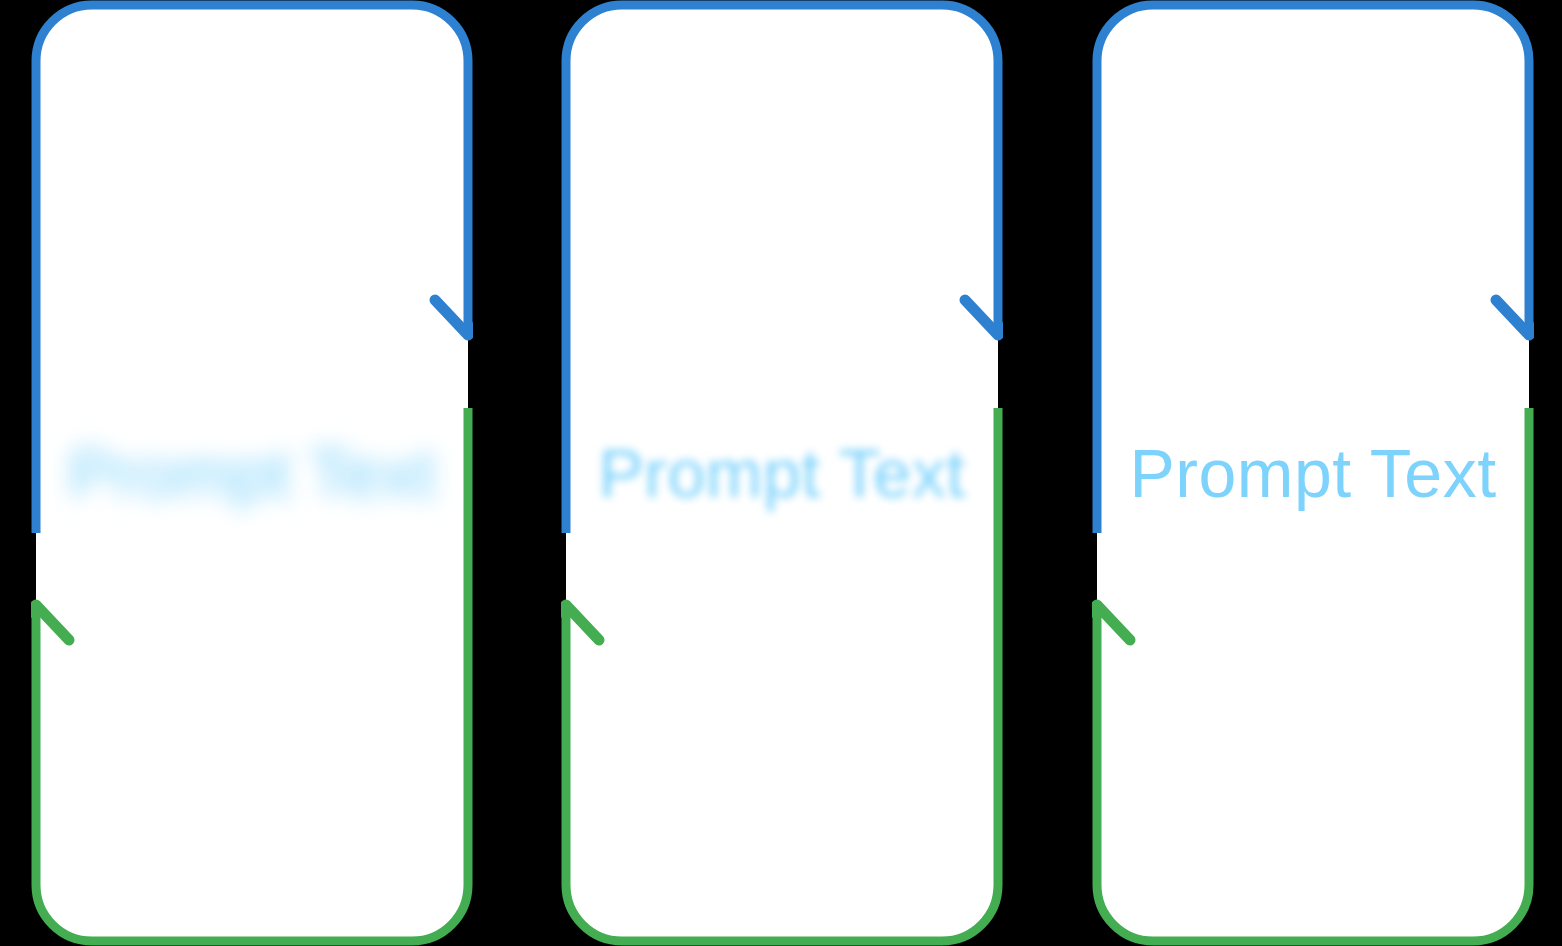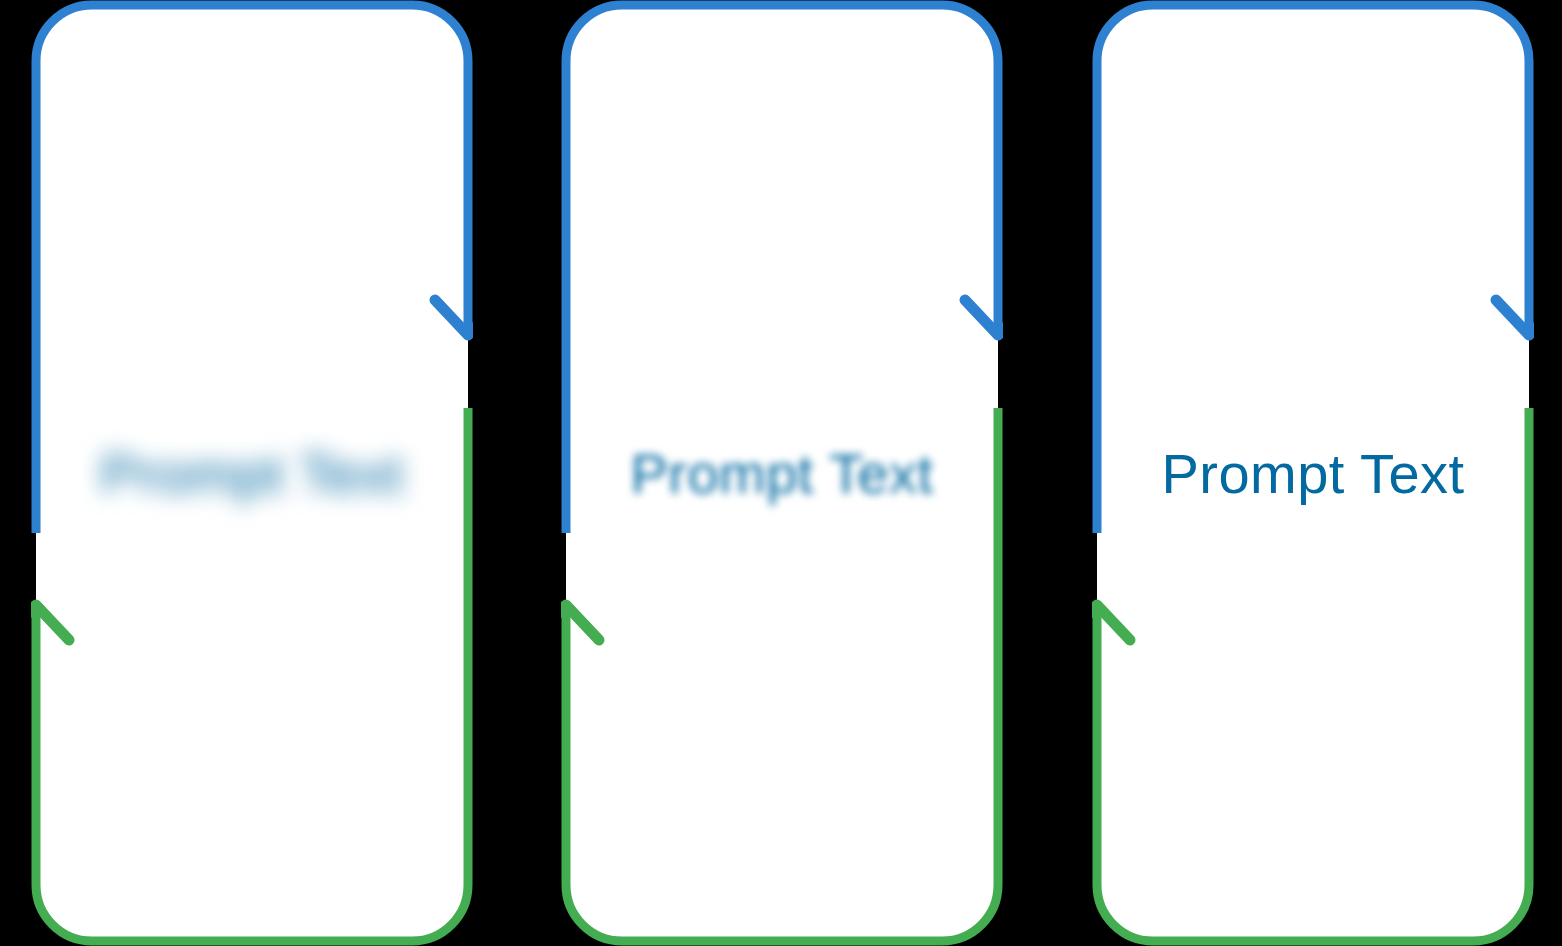--- a/index.html
+++ b/index.html
@@ -41,24 +41,24 @@
   .prompt-label {
     position: absolute;
     left: 0;
     top: 0;
     width: 442px;
     height: 946px;
     display: flex;
     align-items: center;
     justify-content: center;
     font-family: "Liberation Sans", sans-serif;
-    font-size: 56px;
+    font-size: 68px;
     font-weight: 400;
     letter-spacing: 0.5px;
-    color: #0369a1;
+    color: #7dd3fc;
     white-space: nowrap;
     pointer-events: none;
   }
 
   
   .blur-heavy  { filter: blur(11px); }
   .blur-medium { filter: blur(4px); }
   .blur-none   { filter: blur(0px); }
 </style>
 </head>

